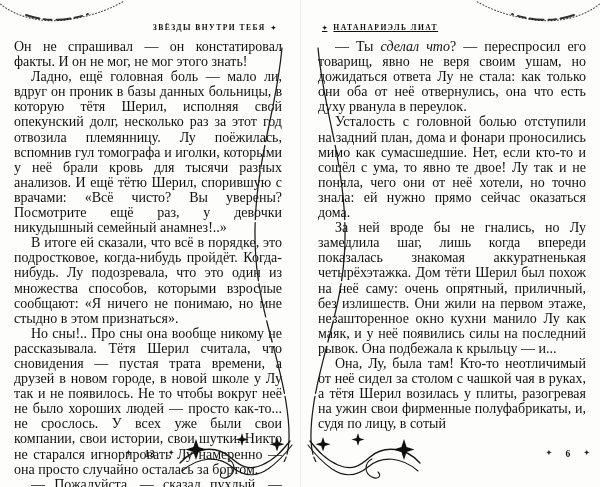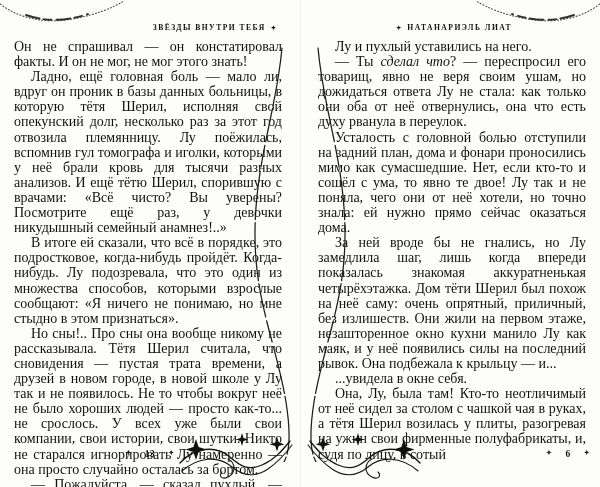--- a/index.html
+++ b/index.html
@@ -41,21 +41,21 @@
     display: flex;
     align-items: flex-end;
     font-family: "Liberation Serif", "DejaVu Serif", serif;
     font-size: 7.6px;
     letter-spacing: 1.45px;
     font-weight: 700;
     color: #101010;
     padding-bottom: 7px;
   }
   .runhead-left  { justify-content: flex-end;  padding-right: 6px; }
-  .runhead-right { justify-content: center; padding-left: 4px; }
+  .runhead-right { justify-content: flex-start; padding-left: 4px; text-decoration: underline; }
   .runhead .star {
     font-size: 6.4px;
     letter-spacing: 0;
     margin: 0 0 0 5px;
     position: relative;
     top: -0.5px;
   }
   .runhead-right .star { margin: 0 6px 0 0; }
 
   
@@ -176,25 +176,23 @@
     <svg class="deco deco-gutter-right" viewBox="0 0 52 420" preserveAspectRatio="none">
       <path d="M16 6 C 22 70, 42 118, 43 188 C 44 258, 22 300, 12 360 C 7 392, 8 408, 14 420" fill="none" stroke="#1b1b1b" stroke-width="1.25" stroke-linecap="round" stroke-dasharray="58 3 34 4 22 5 48 3"></path>
     </svg>
 
     <div class="runhead runhead-right">
       <span class="star">✦</span>
       <span>НАТАНАРИЭЛЬ ЛИАТ</span>
     </div>
 
     <div class="body-text">
-      <p>Лу и пухлый уставились на него.</p>
       <p><span>— Ты </span><i>сделал что</i><span>? — переспросил его товарищ, явно не веря своим ушам, но дожидаться ответа Лу не стала: как только они оба от неё отвернулись, она что есть духу рванула в переулок.</span></p>
       <p>Усталость с головной болью отступили на задний план, дома и фонари проносились мимо как сумасшедшие. Нет, если кто-то и сошёл с ума, то явно те двое! Лу так и не поняла, чего они от неё хотели, но точно знала: ей нужно прямо сейчас оказаться дома.</p>
       <p>За ней вроде бы не гнались, но Лу замедлила шаг, лишь когда впереди показалась знакомая аккуратненькая четырёхэтажка. Дом тёти Шерил был похож на неё саму: очень опрятный, приличный, без излишеств. Они жили на первом этаже, незашторенное окно кухни манило Лу как маяк, и у неё появились силы на последний рывок. Она подбежала к крыльцу — и...</p>
-      <p>...увидела в окне себя.</p>
       <p>Она, Лу, была там! Кто-то неотличимый от неё сидел за столом с чашкой чая в руках, а тётя Шерил возилась у плиты, разогревая на ужин свои фирменные полуфабрикаты, и, судя по лицу, в сотый</p>
     </div>
 
     <div class="folio folio-right">
       <span class="f-star">✦</span>
       <span>6</span>
       <span class="f-star">✦</span>
     </div>
 
     <svg class="deco deco-foot-right" viewBox="0 0 118 62">

